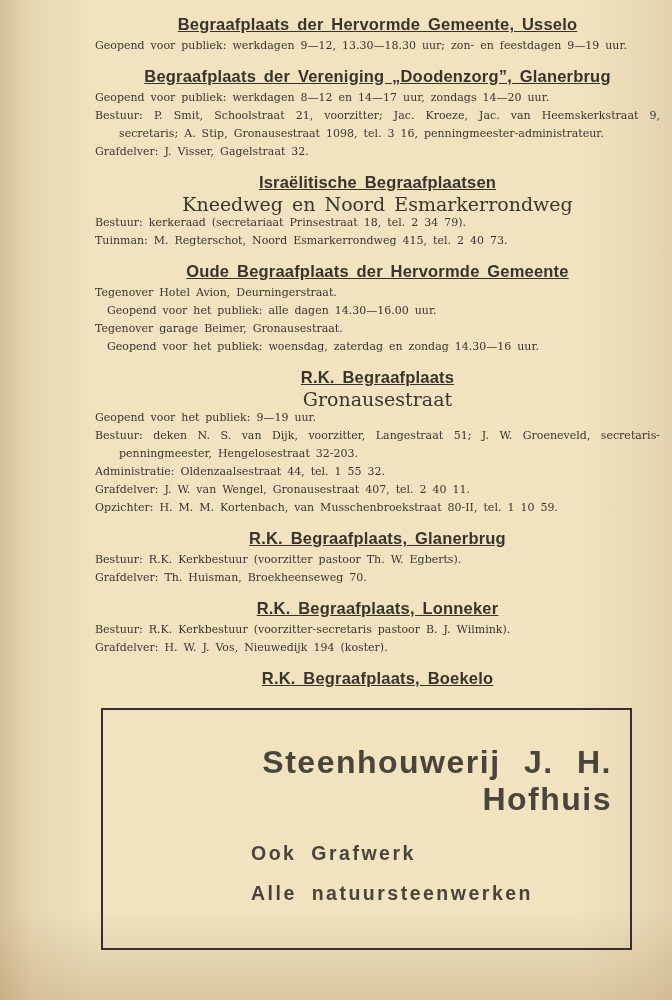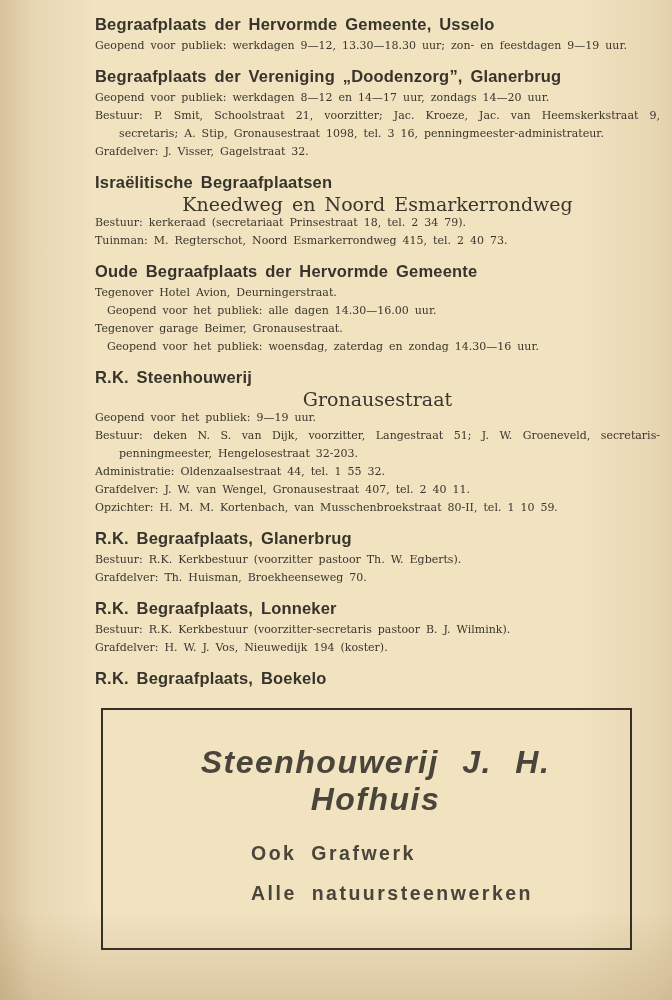--- a/index.html
+++ b/index.html
@@ -13,44 +13,45 @@
       linear-gradient(to right, rgba(150,118,66,0.30) 0%, rgba(150,118,66,0.10) 5%, rgba(150,118,66,0) 14%, rgba(150,118,66,0) 86%, rgba(150,118,66,0.10) 97%, rgba(150,118,66,0.16) 100%),
       linear-gradient(to bottom, rgba(150,118,66,0) 91%, rgba(140,108,58,0.22) 100%),
       #f1e2c0;
     color:#3a362d;
   }
   .content {
     position:absolute; top:15px; left:95px; width:565px;
   }
   .sec { margin-bottom:12px; }
   .sec h2 {
-    margin:0 0 3px 0; 
+    margin:0 0 3px 0; text-align:center;
     font-family:"Liberation Sans","DejaVu Sans",sans-serif;
     font-size:16.5px; font-weight:700; letter-spacing:0.2px; word-spacing:3px;
     color:#38342b;
+    text-decoration:underline;
   }
   .subtitle {
     text-align:center; font-size:19px; line-height:18px; word-spacing:3px;
     margin-bottom:1px;
   }
   .bl {
     margin:0; font-size:11px; line-height:18px;
     text-align:justify; word-spacing:2.5px;
     padding-left:24px; text-indent:-24px;
   }
   .bl.ind { padding-left:36px; text-indent:-24px; }
   .ad {
     box-sizing:border-box; width:531px; margin:20px 0 0 6px;
     border:2px solid #35312a; padding:34px 18px 26px 36px;
     color:#49443a;
   }
   .ad-title {
     font-family:"Liberation Sans","DejaVu Sans",sans-serif;
     font-weight:700; font-size:32px; letter-spacing:1.5px; word-spacing:13px;
-    text-align:center; margin-bottom:24px; color:#4a453b;font-style:italic;
+    text-align:right; margin-bottom:24px; color:#4a453b;
   }
   .ad-sub {
     font-family:"Liberation Sans","DejaVu Sans",sans-serif;
     font-weight:700; font-size:19.5px; letter-spacing:2.5px; word-spacing:7px;
     margin-left:112px; margin-bottom:17px; color:#4a453b;
   }
 </style>
 </head>
 <body>
 
@@ -78,21 +79,21 @@
 
     <section class="sec">
       <h2>Oude Begraafplaats der Hervormde Gemeente</h2>
       <p class="bl">Tegenover Hotel Avion, Deurningerstraat.</p>
       <p class="bl ind">Geopend voor het publiek: alle dagen 14.30—16.00 uur.</p>
       <p class="bl">Tegenover garage Beimer, Gronausestraat.</p>
       <p class="bl ind">Geopend voor het publiek: woensdag, zaterdag en zondag 14.30—16 uur.</p>
     </section>
 
     <section class="sec">
-      <h2>R.K. Steenhouwerij</h2>
+      <h2>R.K. Begraafplaats</h2>
       <div class="subtitle">Gronausestraat</div>
       <p class="bl">Geopend voor het publiek: 9—19 uur.</p>
       <p class="bl">Bestuur: deken N. S. van Dijk, voorzitter, Langestraat 51; J. W. Groeneveld, secretaris-penningmeester, Hengelosestraat 32-203.</p>
       <p class="bl">Administratie: Oldenzaalsestraat 44, tel. 1 55 32.</p>
       <p class="bl">Grafdelver: J. W. van Wengel, Gronausestraat 407, tel. 2 40 11.</p>
       <p class="bl">Opzichter: H. M. M. Kortenbach, van Musschenbroekstraat 80-II, tel. 1 10 59.</p>
     </section>
 
     <section class="sec">
       <h2>R.K. Begraafplaats, Glanerbrug</h2>

